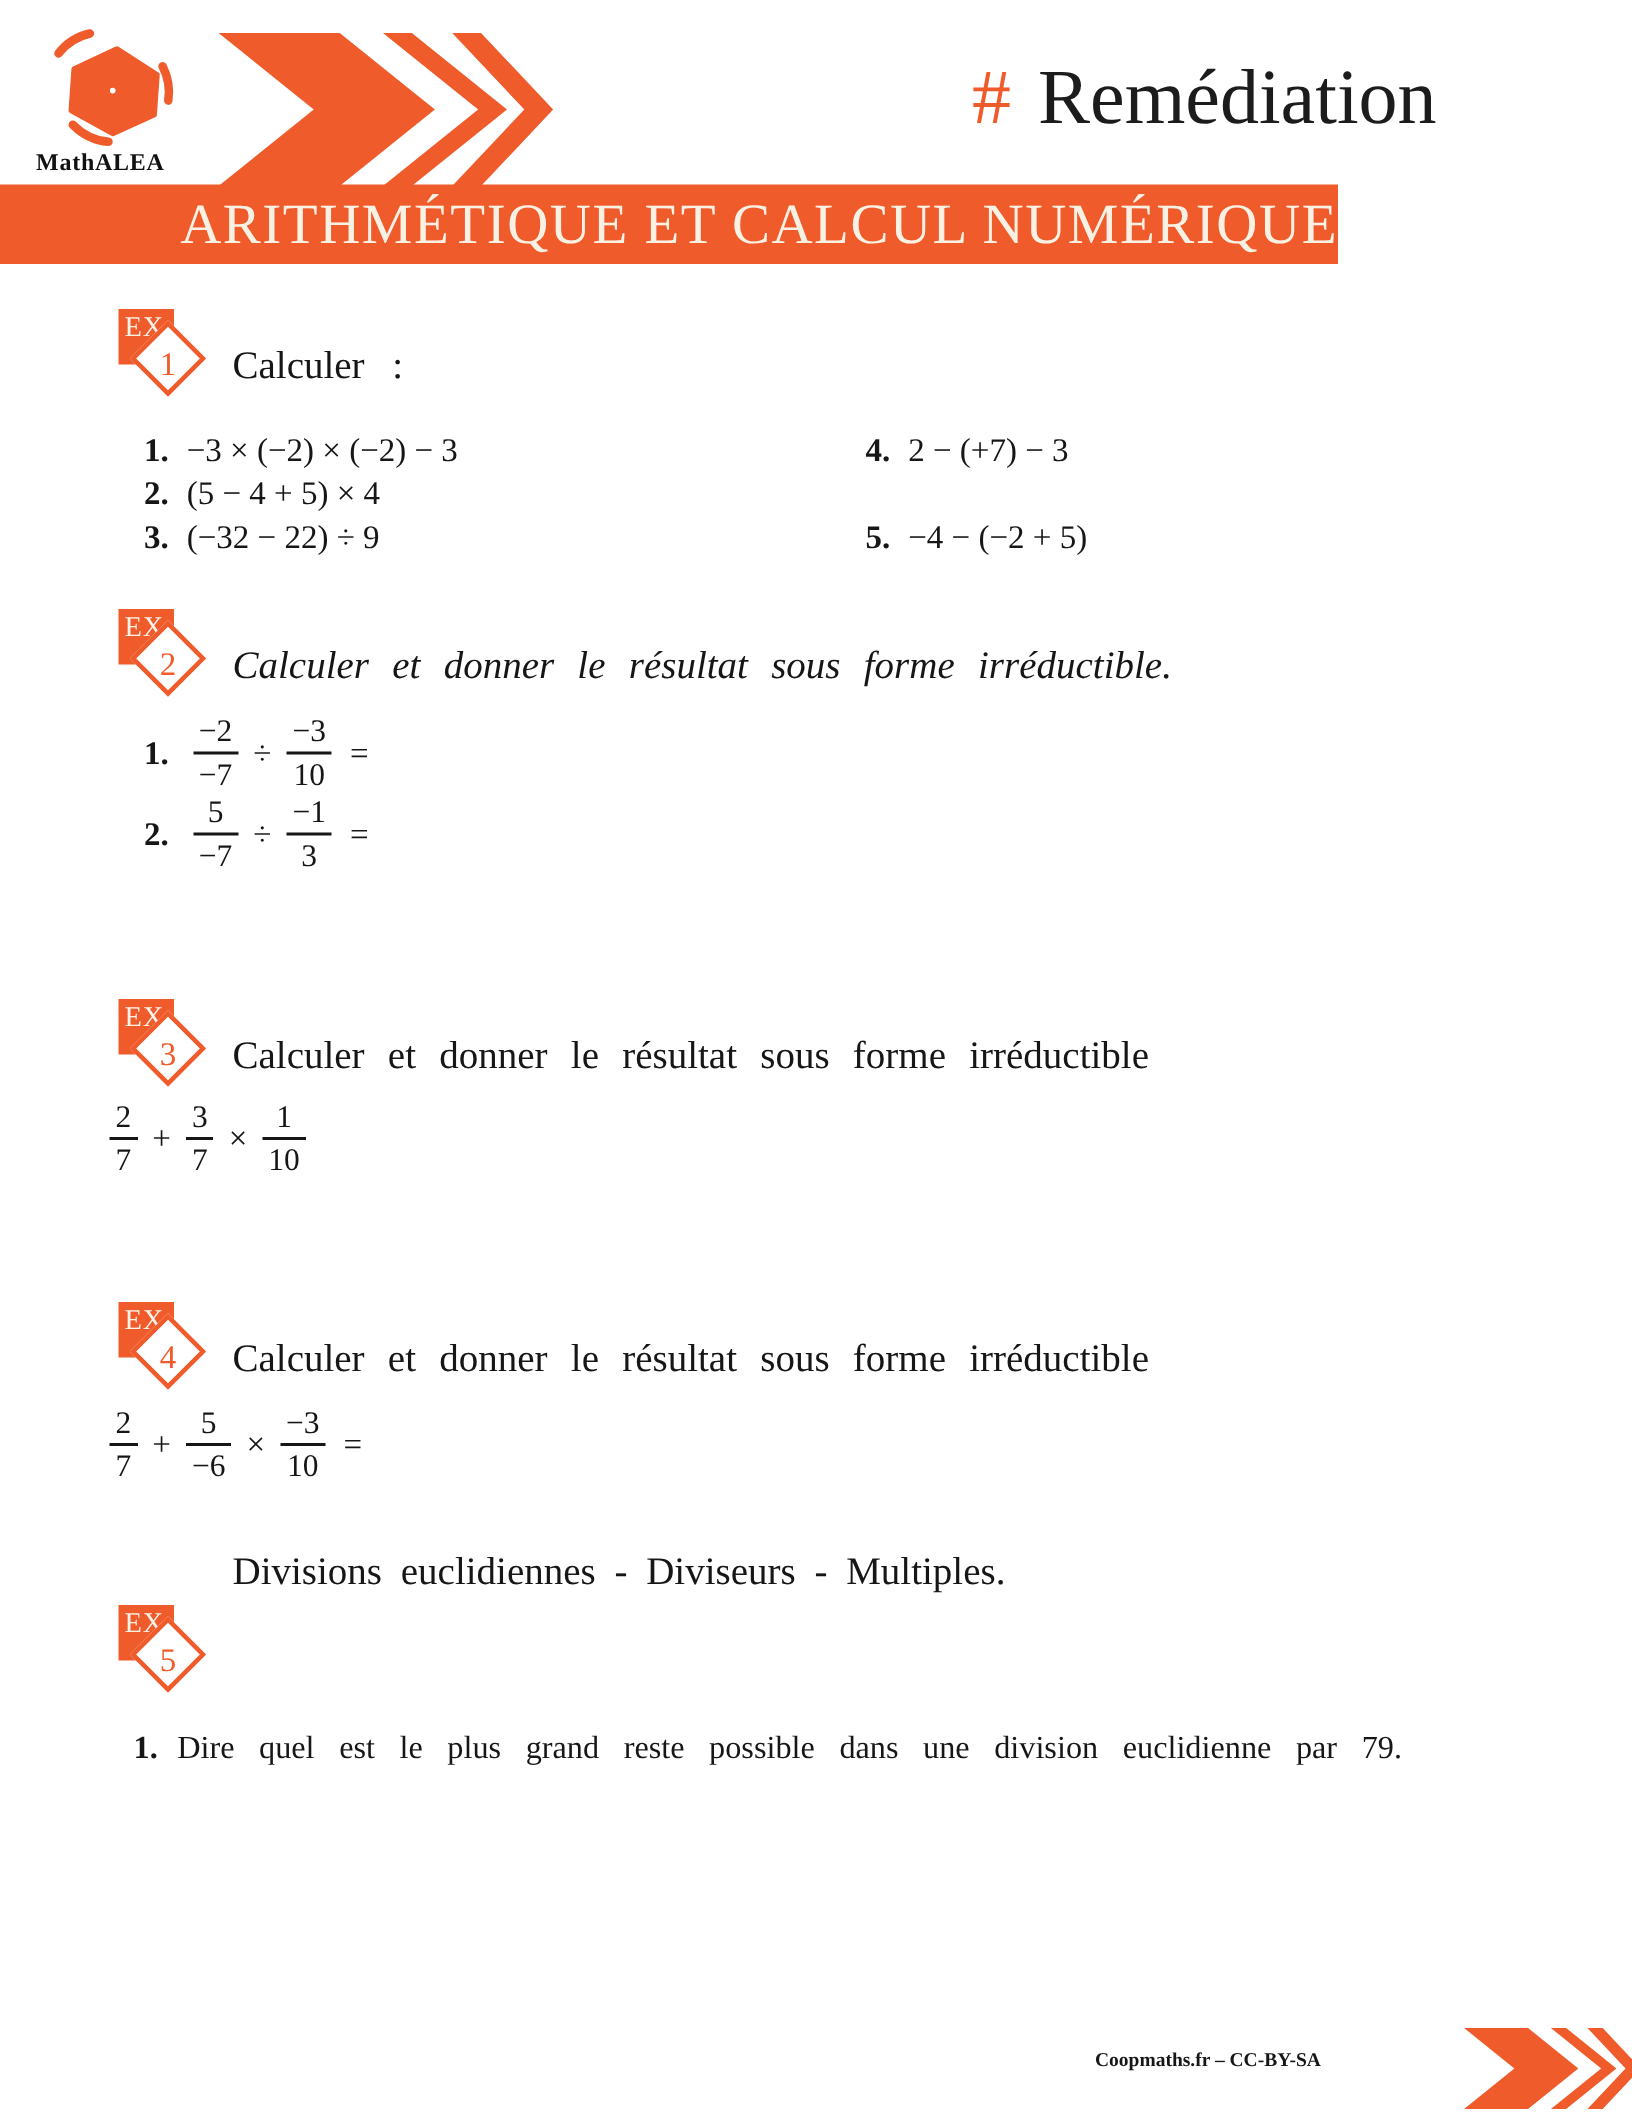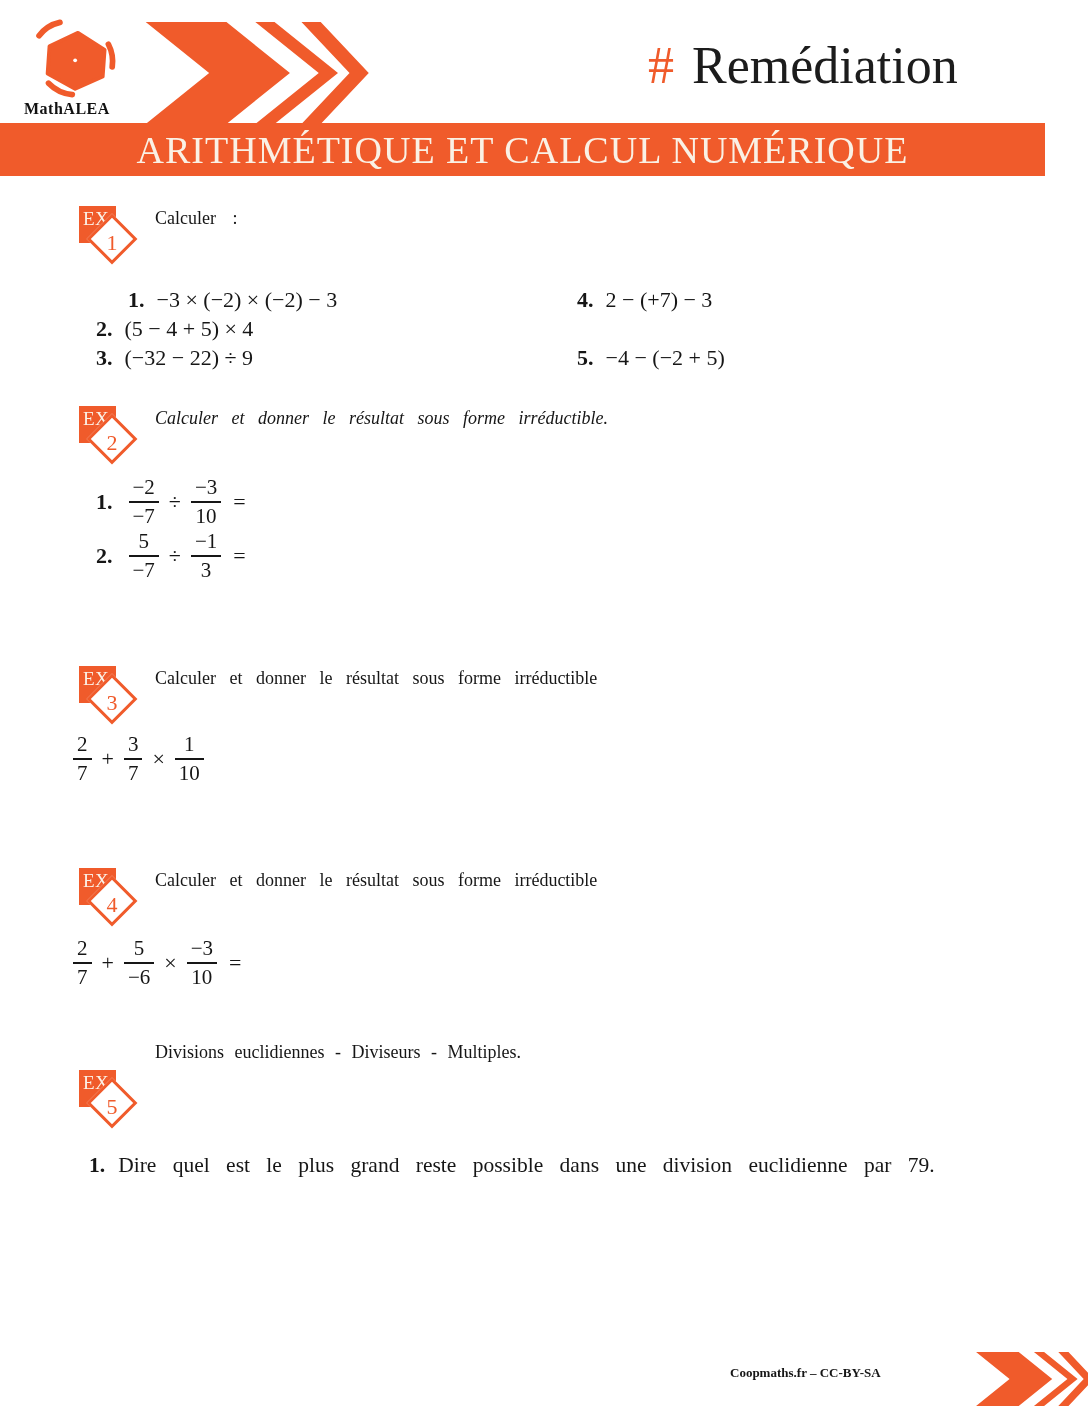--- a/index.html
+++ b/index.html
@@ -6,33 +6,33 @@
   .page{
     position:relative;width:1088px;height:1408px;background:#ffffff;overflow:hidden;
     font-family:"Liberation Serif","DejaVu Serif",serif;color:#161616;
   }
   
   .logo-svg{position:absolute;left:18px;top:10px;width:120px;height:95px;}
   .logo-wordmark{position:absolute;left:24px;top:100px;font-size:16px;font-weight:bold;letter-spacing:.5px;color:#111;}
   .hdr-chev{position:absolute;left:138px;top:22px;width:250px;height:102px;}
   .doc-type{position:absolute;left:648px;top:36px;font-size:52px;white-space:nowrap;color:#1c1c1c;}
   .doc-type .hash{color:#f05b2b;margin-right:18px;}
-  .banner{position:absolute;left:0;top:123px;width:1045px;height:53px;background:#f05b2b;
-          display:flex;align-items:center;justify-content:center;}
+  .banner{position:absolute;left:0;top:123px;width:892px;height:53px;background:#f05b2b;
+          display:flex;align-items:center;justify-content:flex-end;}
   .banner-text{font-size:38px;color:#faf1e5;letter-spacing:1px;white-space:nowrap;}
   
   .ex-badge{position:absolute;width:72px;height:68px;}
   .ex-sq{position:absolute;left:4px;top:0;width:37px;height:37px;background:#f05b2b;box-sizing:border-box;
          color:#fbf2e8;font-size:19px;padding:2px 0 0 4px;letter-spacing:.5px;}
   .ex-diamond{position:absolute;left:19px;top:15px;width:36px;height:36px;background:#fff;
               border:3px solid #f05b2b;transform:rotate(45deg);box-sizing:border-box;}
   .ex-num{position:absolute;left:16px;top:16px;width:42px;height:42px;display:flex;align-items:center;justify-content:center;
           color:#f05b2b;font-size:22px;}
   
-  .caption{position:absolute;left:155px;font-size:18px;white-space:nowrap;}
+  .caption{position:absolute;left:155px;font-size:26px;white-space:nowrap;margin-top:21px;}
   .ws-c1{word-spacing:12px;}
   .ws-cap{word-spacing:9px;}
   .ws-cap5{word-spacing:6px;}
   .ex-item{position:absolute;font-size:22px;white-space:nowrap;}
   .ex-item .lbl{font-weight:bold;margin-right:12px;}
   .lbl{font-weight:bold;}
   
   .math-flex{position:absolute;display:flex;align-items:center;font-size:21px;white-space:nowrap;}
   .math-flex .lbl{font-size:22px;margin-right:16px;}
   .frac{display:inline-block;text-align:center;line-height:1;}
@@ -78,21 +78,21 @@
     <span class="banner-text">ARITHMÉTIQUE ET CALCUL NUMÉRIQUE</span>
   </div>
 
   <div class="ex-badge" style="left:75px;top:206px;">
     <div class="ex-sq">EX</div>
     <div class="ex-diamond"></div>
     <div class="ex-num">1</div>
   </div>
   <div class="caption ws-c1" style="top:208px;">Calculer :</div>
 
-  <div class="ex-item" style="left:96px;top:287px;margin-left:32px;">
+  <div class="ex-item" style="left:96px;top:287px;">
     <span class="lbl">1.</span><span>−3 × (−2) × (−2) − 3</span>
   </div>
   <div class="ex-item" style="left:96px;top:316px;">
     <span class="lbl">2.</span><span>(5 − 4 + 5) × 4</span>
   </div>
   <div class="ex-item" style="left:96px;top:345px;">
     <span class="lbl">3.</span><span>(−32 − 22) ÷ 9</span>
   </div>
   <div class="ex-item" style="left:577px;top:287px;">
     <span class="lbl">4.</span><span>2 − (+7) − 3</span>
@@ -182,21 +182,21 @@
       <span class="fd">10</span>
     </span>
     <span class="eq">=</span>
   </div>
 
   <div class="ex-badge" style="left:75px;top:1070px;">
     <div class="ex-sq">EX</div>
     <div class="ex-diamond"></div>
     <div class="ex-num">5</div>
   </div>
-  <div class="caption ws-cap5" style="top:1042px;">Divisions euclidiennes - Diviseurs - Multiples.</div>
+  <div class="caption ws-cap5" style="top:1012px;">Divisions euclidiennes - Diviseurs - Multiples.</div>
 
   <div class="ex5-item" style="left:89px;top:1153px;">
     <span class="lbl">1.</span><span class="ws-q1">Dire quel est le plus grand reste possible dans une division euclidienne par 79.</span>
   </div>
 
   <div class="footer-credit">Coopmaths.fr – CC-BY-SA</div>
   <svg class="ftr-chev" viewBox="0 0 260 106" preserveAspectRatio="none">
     <polygon points="8,0 92,0 158,53 92,106 8,106 74,53" fill="#f05b2b"></polygon>
     <polygon points="122,0 142,0 208,53 142,106 122,106 188,53" fill="#f05b2b"></polygon>
     <polygon points="170,0 190,0 240,53 190,106 170,106 220,53" fill="#f05b2b"></polygon>

